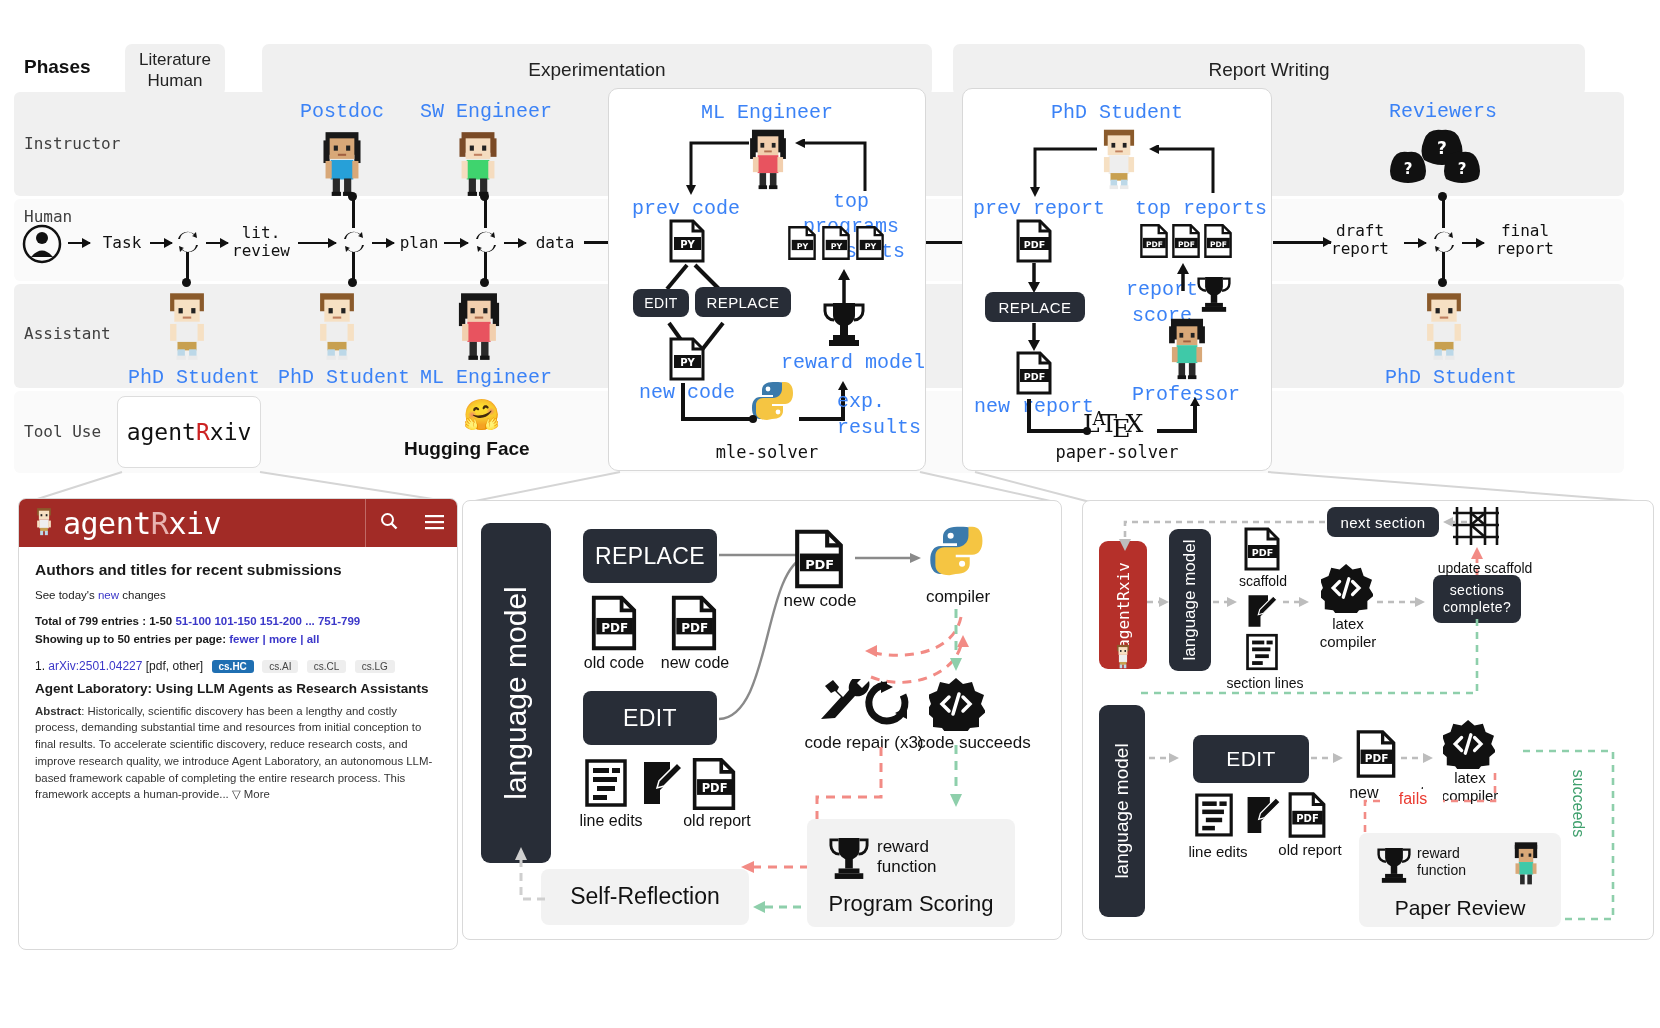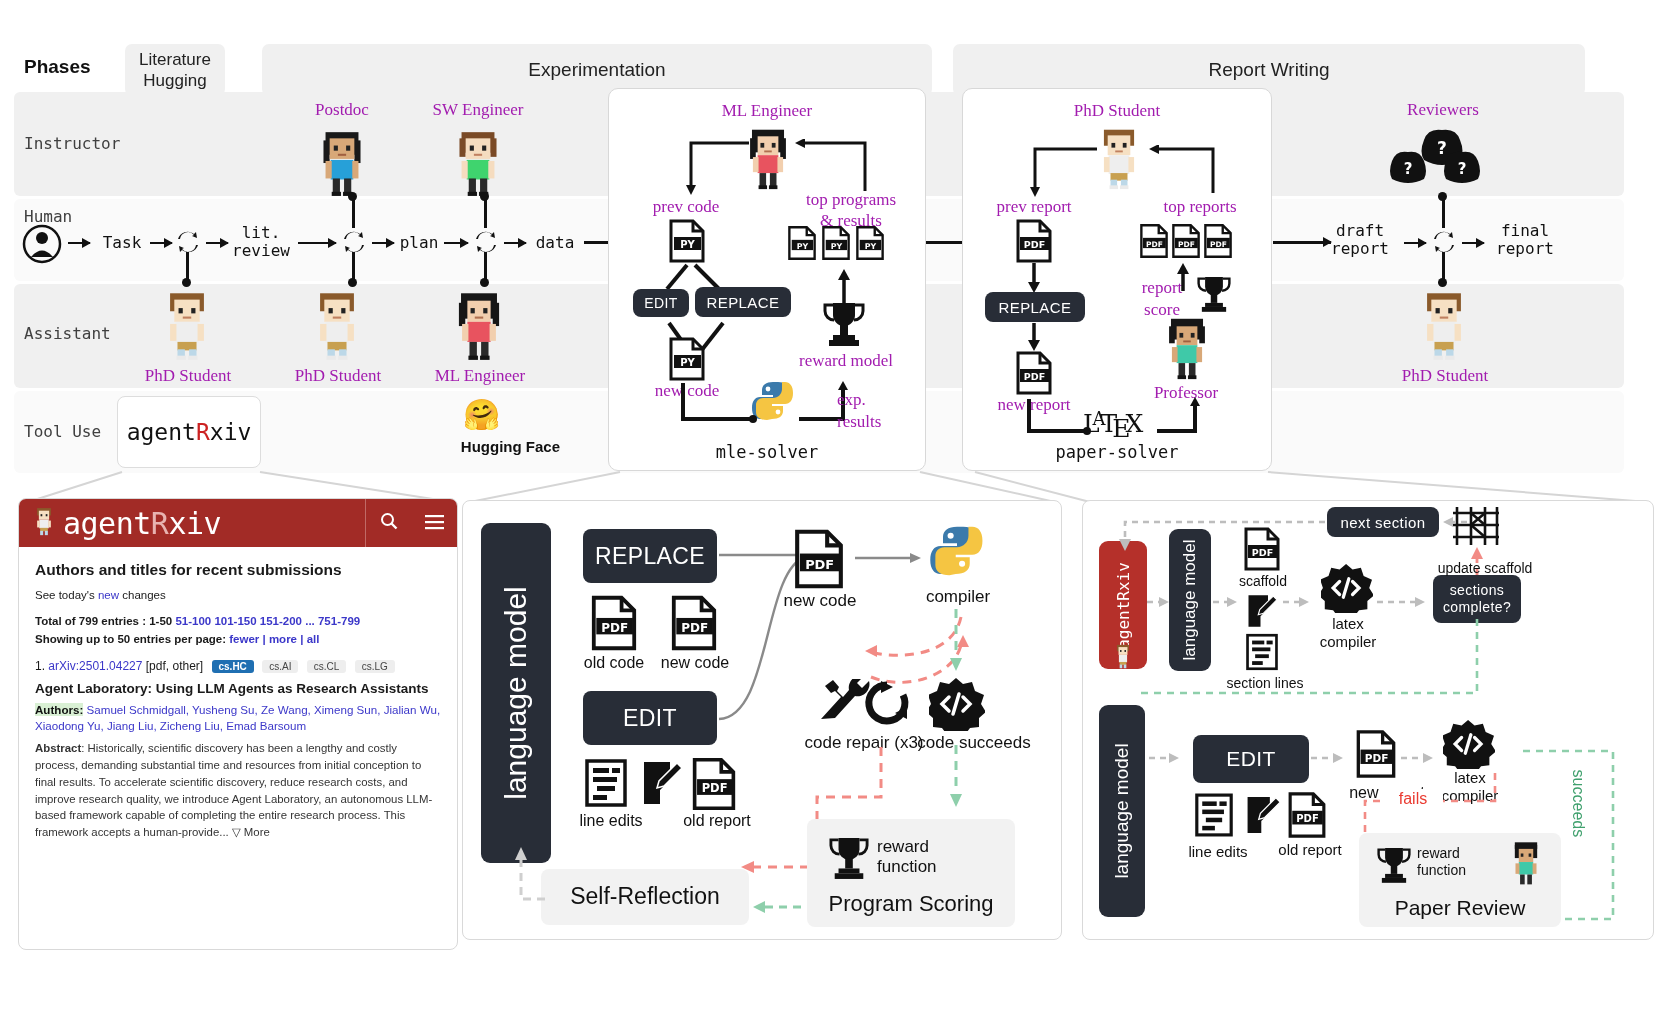--- a/index.html
+++ b/index.html
@@ -42,22 +42,22 @@
   #lbl-instructor { top:134px; }
   #lbl-human      { top:207px; }
   #lbl-assistant  { top:324px; }
   #lbl-tool       { top:422px; }
 
   
   .sprite { position:absolute; image-rendering: pixelated; }
   .sprite svg { display:block; }
 
   .cap {
-    position:absolute; font-size:17px; color:#a21caf; white-space:nowrap;
-    font-family:Liberation Serif, serif; text-align:center;
+    position:absolute; font-size:20px; color:#3b82f6; white-space:nowrap;
+    font-family:Liberation Mono, monospace; text-align:center;
   }
 
   
   .harrow { position:absolute; height:2px; background:#111; }
   .harrow::after {
     content:""; position:absolute; right:-1px; top:-4px;
     border-left:9px solid #111; border-top:5px solid transparent;
     border-bottom:5px solid transparent;
   }
   .varrow { position:absolute; width:2.5px; background:#111; }
@@ -151,21 +151,21 @@
   }
   .softbox { position:absolute; background:#f2f2f2; border-radius:8px; }
 </style>
 </head>
 <body>
 
 <div id="phases-bar">
   <div id="phases-label">Phases</div>
   <div class="phase-box" id="phase-lit">
     <span style="white-space:pre-line">Literature
-Hugging</span>
+Human</span>
   </div>
   <div class="phase-box" id="phase-exp">
     <span>Experimentation</span>
   </div>
   <div class="phase-box" id="phase-rep">
     <span>Report Writing</span>
   </div>
 </div>
 
 <div class="band" id="band-instructor"></div>
@@ -407,21 +407,21 @@
 <div class="flowtxt" style="left:1482px; top:222px; width:86px; white-space:pre-line;">final
 report</div>
 
 <div style="position:absolute;left:117px;top:396px;width:144px;height:72px;background:#fff;border:1.5px solid #ddd;border-radius:8px;display:flex;align-items:center;justify-content:center;">
   <span style="font-family:'DejaVu Sans Mono',monospace;font-size:23px;color:#111;">
     <span>agent</span><span style="color:#cc2222">R</span><span>xiv</span>
   </span>
 </div>
 
 <div style="position:absolute;left:463px;top:397px;font-size:30px;">🤗</div>
-<div class="lbl-sans" style="left:440px; top:438px; width:120px; font-size:15px; font-weight:bold;text-align:right;">Hugging Face</div>
+<div class="lbl-sans" style="left:404px; top:438px; width:120px; font-size:19px; font-weight:bold;">Hugging Face</div>
 
 <div class="solver-panel" id="panel-mle">
   <div class="cap" style="left:0; top:12px; width:100%;">ML Engineer</div>
 
   <div class="sprite" style="left:130px; top:36px;">
    <svg width="58" height="66" viewBox="0 0 44 70">
     <rect x="5" y="5" width="34" height="24" fill="#161616"></rect>
     <rect x="3" y="14" width="6" height="22" fill="#161616"></rect>
         <rect x="35" y="14" width="6" height="22" fill="#161616"></rect>
     <rect x="11" y="12" width="22" height="20" fill="#f2cfae"></rect>
@@ -752,24 +752,20 @@
     <div id="entry-line">
       <span>1.</span>
       <span class="lnk">arXiv:2501.04227</span>
       <span>[pdf, other]</span>
       <span class="tag tag-primary">cs.HC</span>
       <span class="tag tag-sec">cs.AI</span>
       <span class="tag tag-sec">cs.CL</span>
       <span class="tag tag-sec">cs.LG</span>
     </div>
     <div id="paper-title">Agent Laboratory: Using LLM Agents as Research Assistants</div>
-    <div id="authors-line">
-      <span class="auth-label">Authors:</span>
-      <span class="lnk">Samuel Schmidgall, Yusheng Su, Ze Wang, Ximeng Sun, Jialian Wu, Xiaodong Yu, Jiang Liu, Zicheng Liu, Emad Barsoum</span>
-    </div>
     <div id="abstract-para">
       <b>Abstract</b><span>: Historically, scientific discovery has been a lengthy and costly process, demanding substantial time and resources from initial conception to final results. To accelerate scientific discovery, reduce research costs, and improve research quality, we introduce Agent Laboratory, an autonomous LLM-based framework capable of completing the entire research process. This framework accepts a human-provide... ▽ More</span>
     </div>
 
   </div>
 </div>
 
 <div class="detail-panel" id="detail-mle">
 
   <div class="vpill" style="left:18px; top:22px; width:70px; height:340px;">

